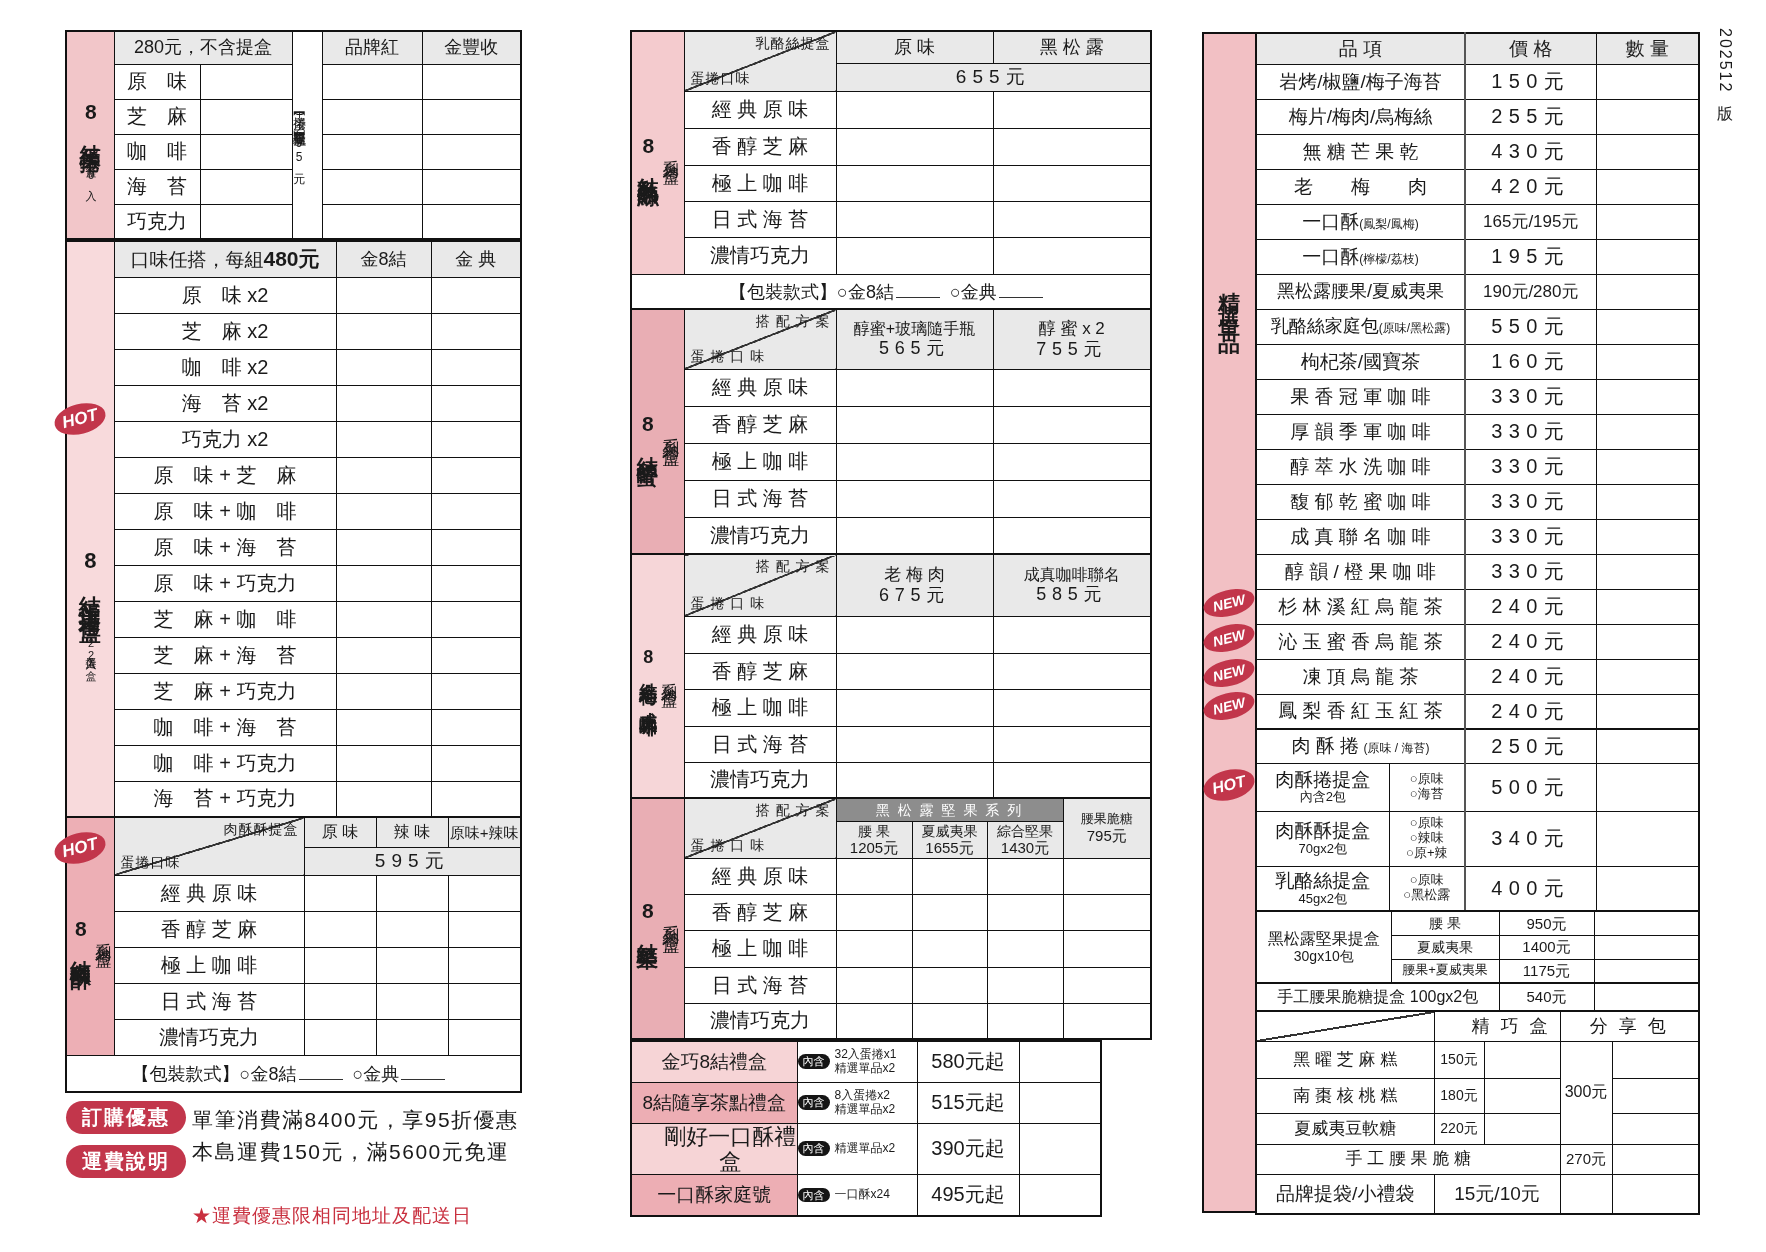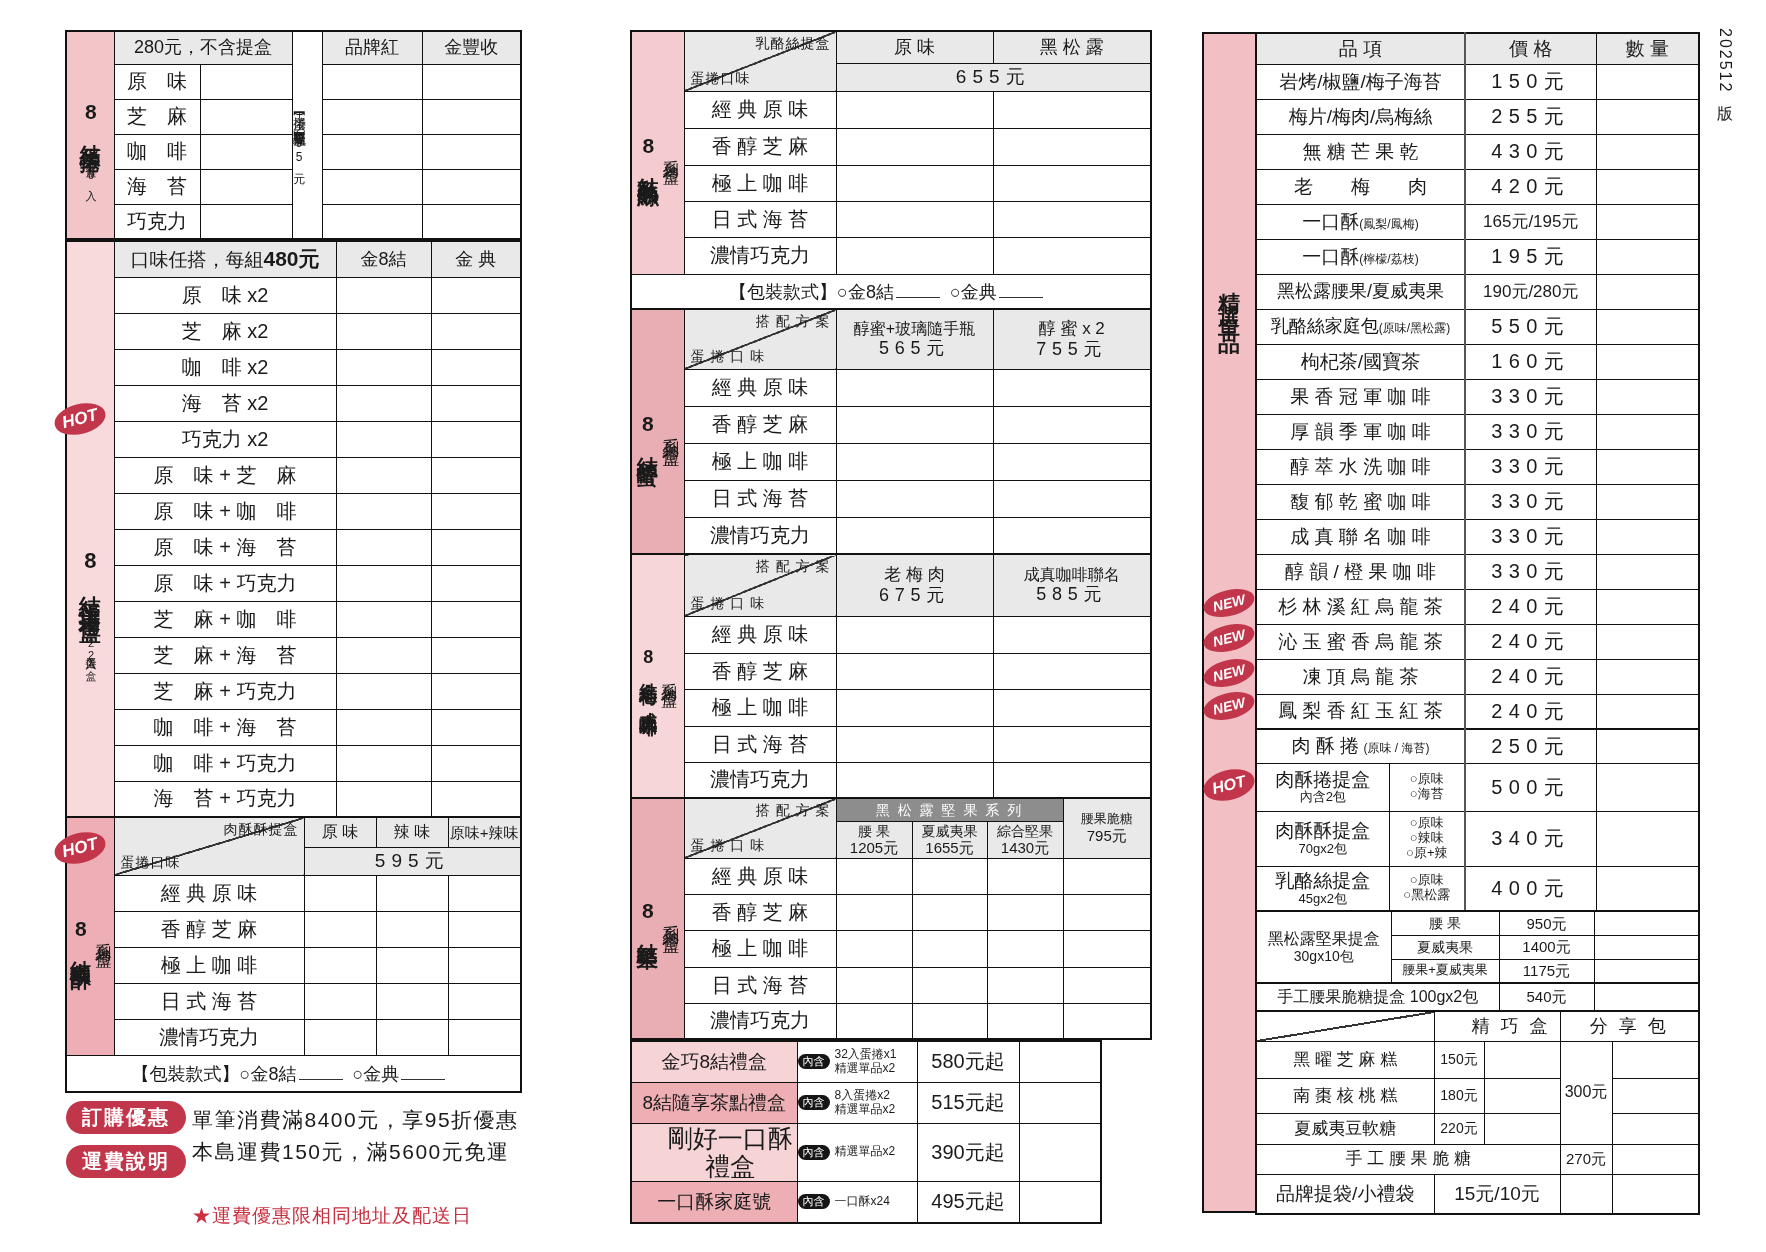--- a/index.html
+++ b/index.html
@@ -552,21 +552,21 @@
               <span class="lines">
                 <span>8入蛋捲x2</span>
                 <span>精選單品x2</span>
               </span>
             </div>
           </td>
       <td style="font-size:20px;">515元起</td>
       <td></td>
     </tr>
     <tr style="height:41px">
-      <td style="background:#f6d4d6;font-size:25px;padding-left:32px;">剛好一口酥禮盒</td>
+      <td style="background:#f6d4d6;font-size:22px;padding-left:32px;">剛好一口酥禮盒</td>
       <td>
             <div class="inc">
               <span class="pill">內含</span>
               <span class="lines">
                 <span>精選單品x2</span>
               </span>
             </div>
           </td>
       <td style="font-size:20px;">390元起</td>
       <td></td>

